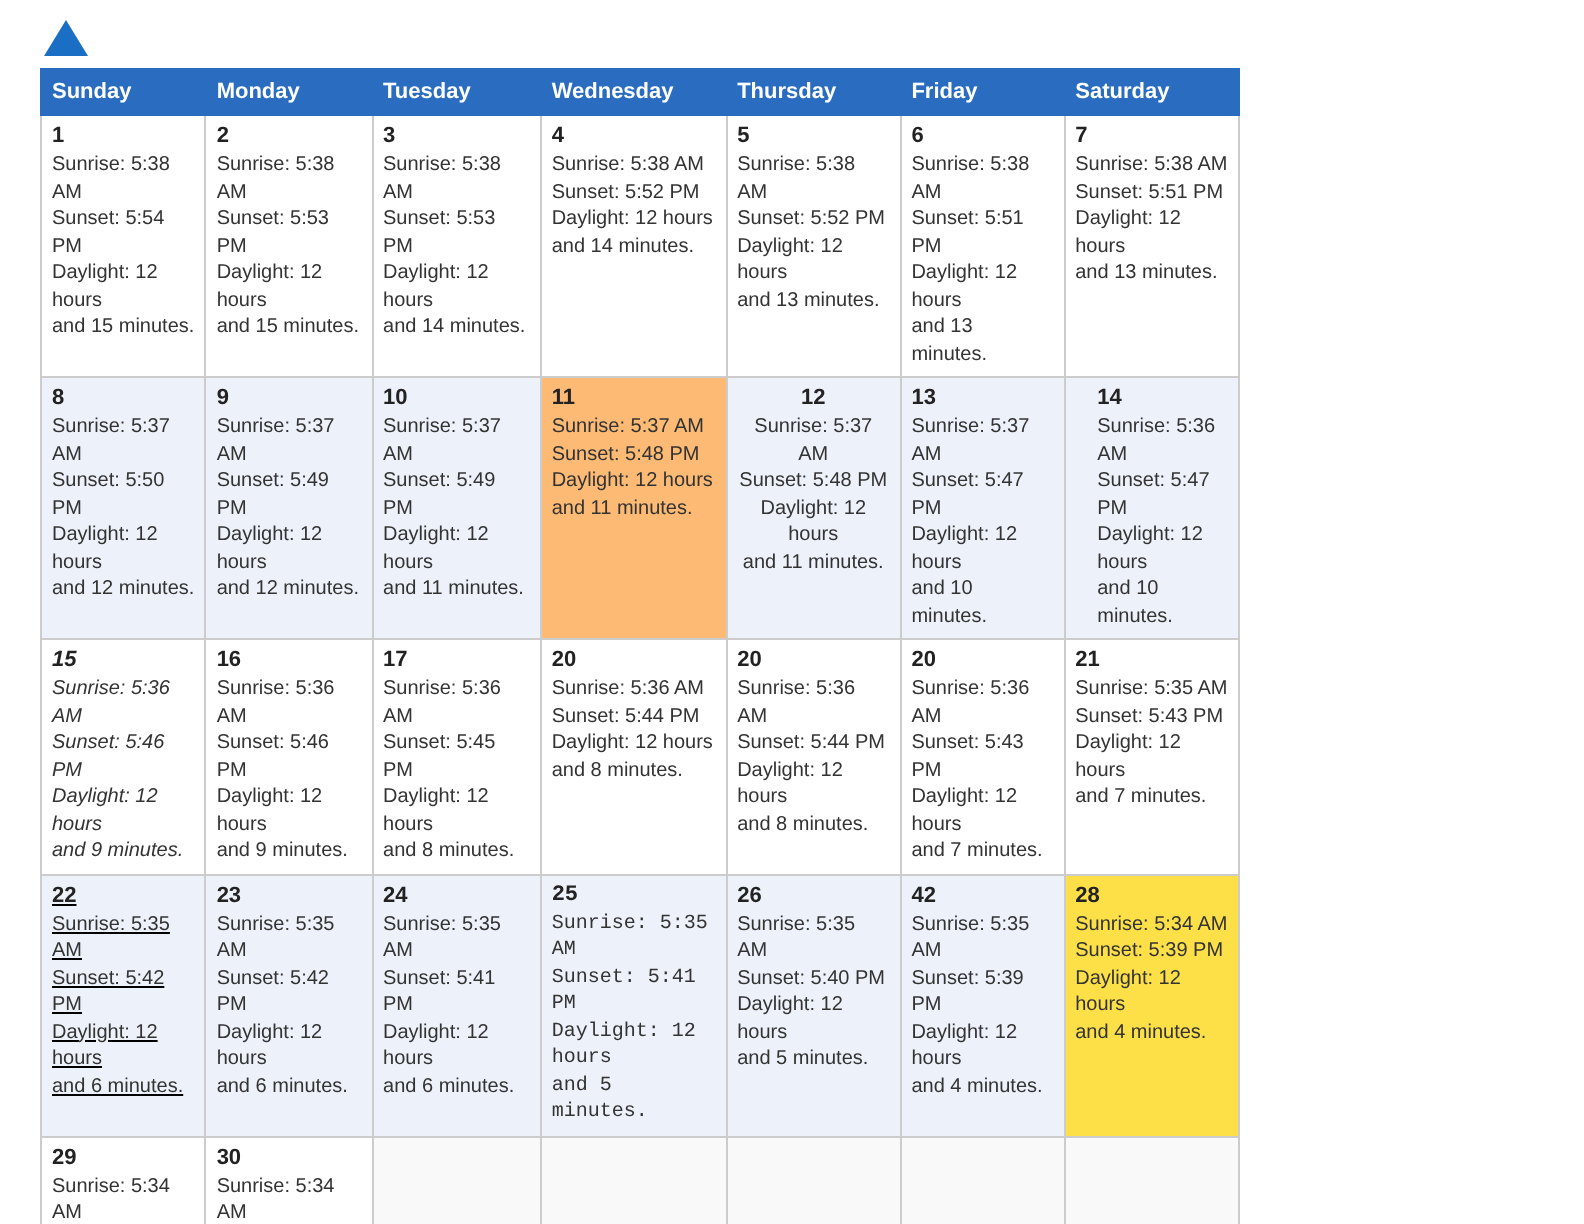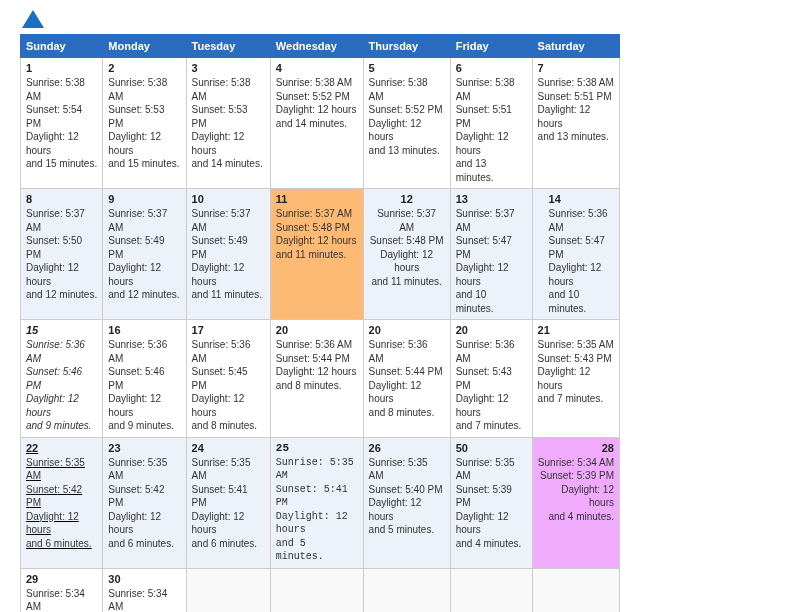--- a/index.html
+++ b/index.html
@@ -304,27 +304,27 @@
 and 5 minutes.</div>
           </td>
           <td style="background: rgb(237, 242, 250);">
             <span class="day-num">26</span>
             <div class="day-info" style="white-space: pre-line;">Sunrise: 5:35 AM
 Sunset: 5:40 PM
 Daylight: 12 hours
 and 5 minutes.</div>
           </td>
           <td style="background: rgb(237, 242, 250);">
-            <span class="day-num">50</span>
+            <span class="day-num">42</span>
             <div class="day-info" style="white-space: pre-line;">Sunrise: 5:35 AM
 Sunset: 5:39 PM
 Daylight: 12 hours
 and 4 minutes.</div>
           </td>
-          <td style="background: #f0abfc; text-align: right;">
+          <td style="background: #fde047;">
             <span class="day-num">28</span>
             <div class="day-info" style="white-space: pre-line;">Sunrise: 5:34 AM
 Sunset: 5:39 PM
 Daylight: 12 hours
 and 4 minutes.</div>
           </td>
         </tr>
         <tr class="week-row">
           <td style="background: rgb(255, 255, 255);">
             <span class="day-num">29</span>

